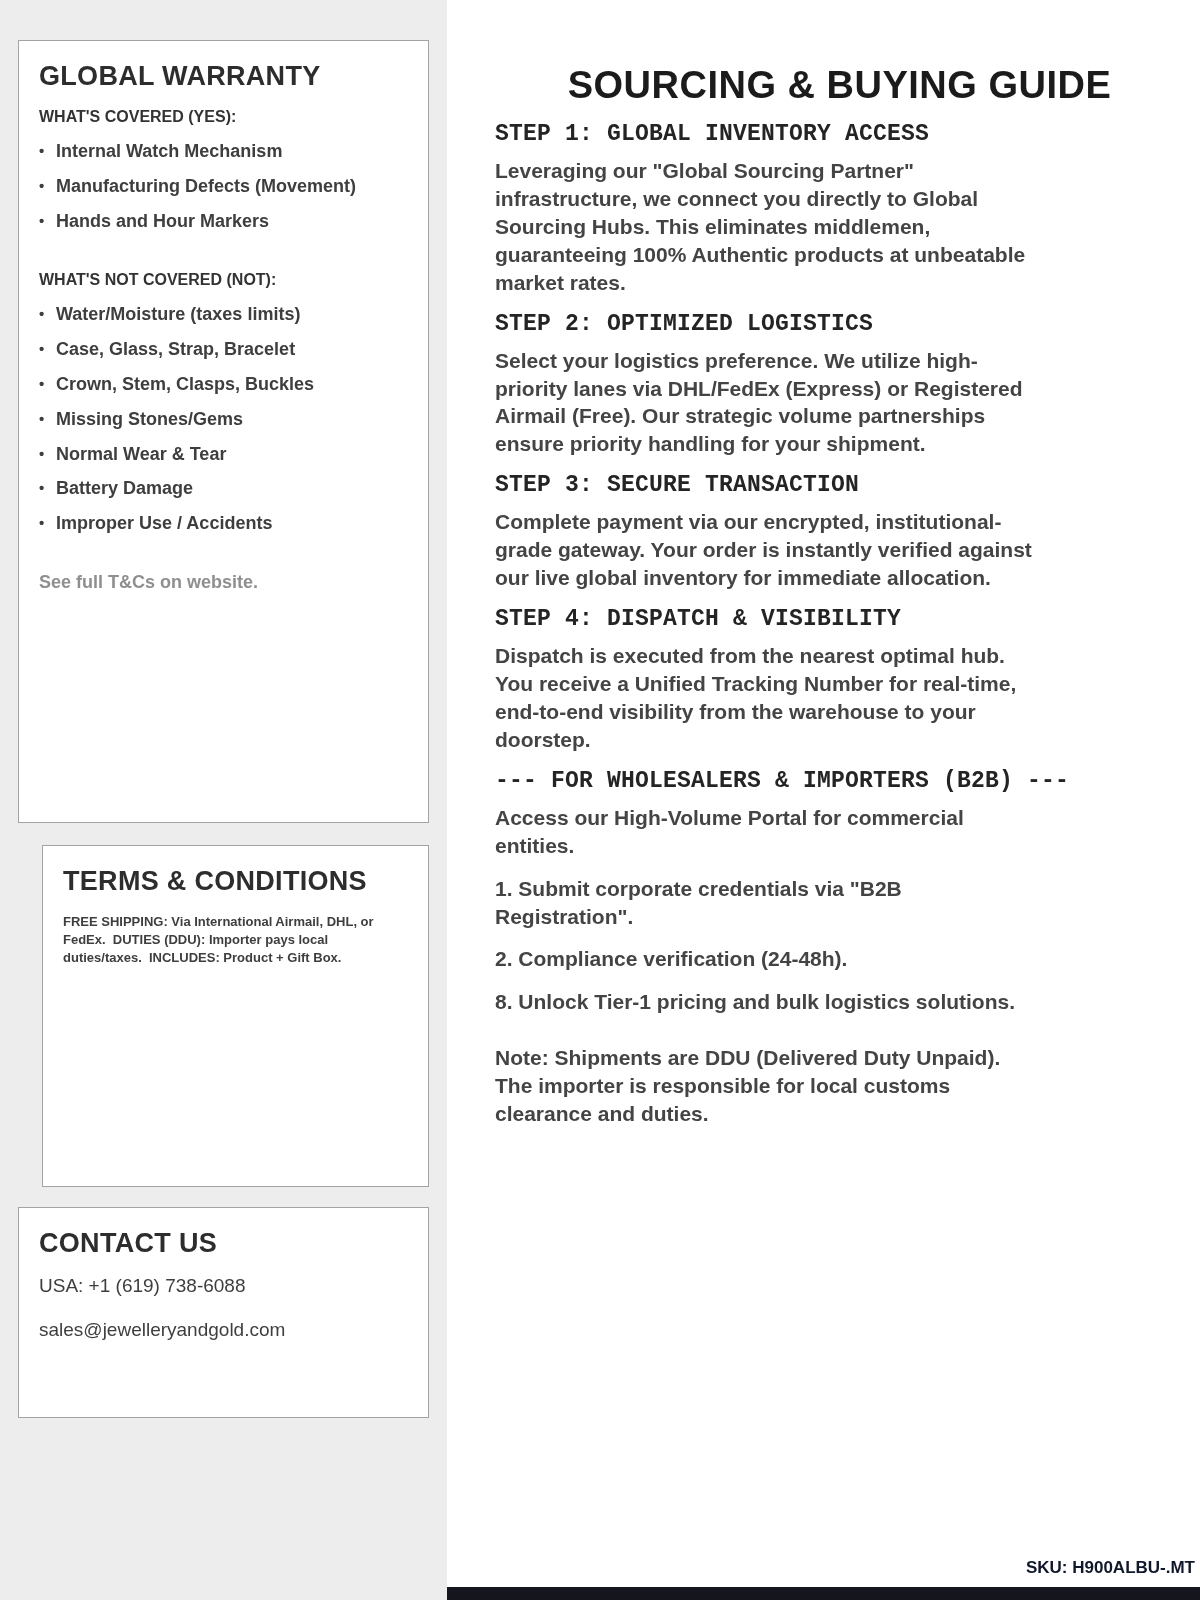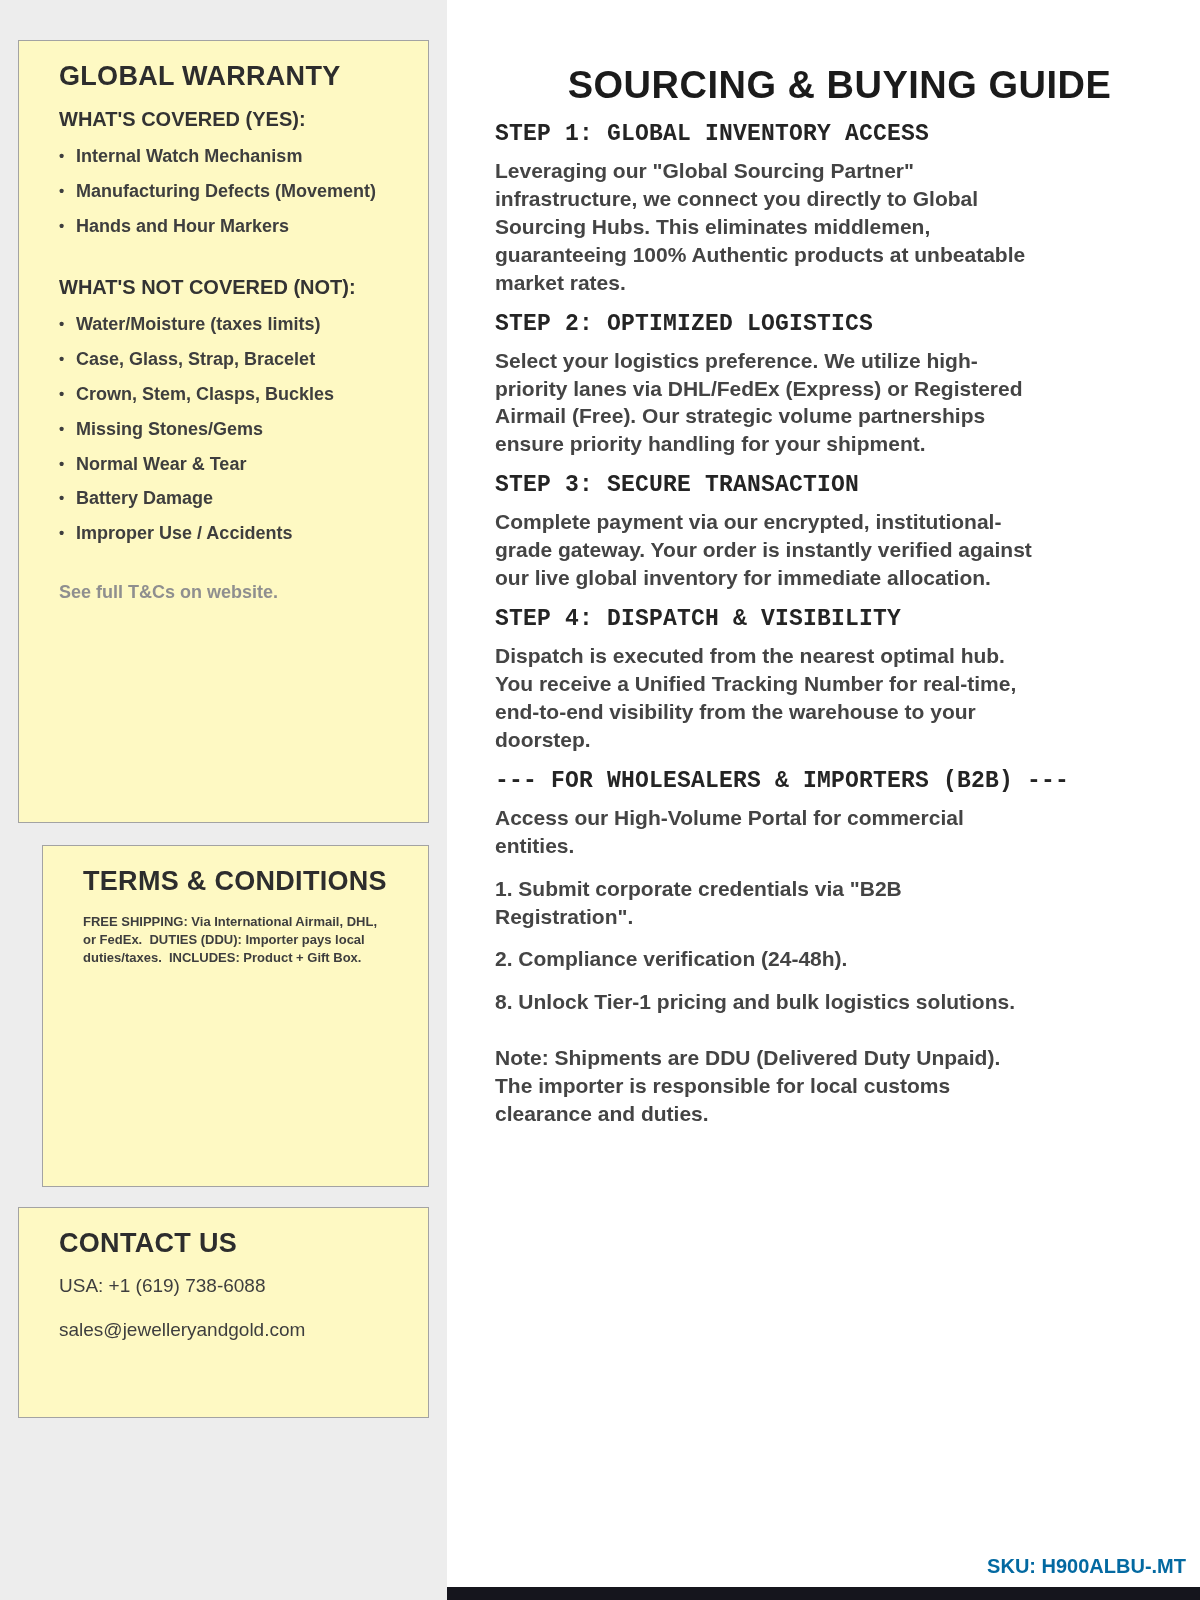--- a/index.html
+++ b/index.html
@@ -20,36 +20,36 @@
   
   .sidebar {
     width: 447px;
     flex-shrink: 0;
     height: 100%;
     background: #ededed;
     padding: 40px 18px 0 18px;
   }
   .box {
     border: 1px solid #a3a3a3;
-    background: #fef9c3;
-    padding: 20px 40px;
+    background: #ffffff;
+    padding: 20px 20px;
   }
   .box-warranty { height: 783px; }
   .box-terms    { height: 342px; margin-top: 22px; margin-left: 24px; }
   .box-contact  { height: 211px; margin-top: 20px; }
 
   .box-title {
     font-size: 27px;
     font-weight: bold;
     color: #2d2d2d;
     letter-spacing: 0.3px;
     margin: 0 0 16px 0;
   }
   .sub-title {
-    font-size: 20px;
+    font-size: 16px;
     font-weight: bold;
     color: #333333;
     margin: 0 0 16px 0;
   }
   .sub-title.spaced { margin-top: 40px; }
 
   ul.bullets { list-style: none; margin: 0; padding: 0; }
   ul.bullets li {
     position: relative;
     padding-left: 17px;
@@ -118,25 +118,25 @@
     color: #444444;
     line-height: 1.33;
     max-width: 545px;
     margin: 0;
   }
   .b2b-item { margin-top: 15px; }
   .b2b-note { margin-top: 28px; }
 
   .sku {
     position: absolute;
-    right: 14px;
+    right: 5px;
     bottom: 22px;
-    font-size: 20px;
-    font-weight: bold;
-    color: #0369a1;
+    font-size: 17px;
+    font-weight: bold;
+    color: #0f172a;
   }
   .footer-bar {
     position: absolute;
     left: 447px;
     right: 0;
     bottom: 0;
     height: 13px;
     background: #15151d;
   }
 </style>

